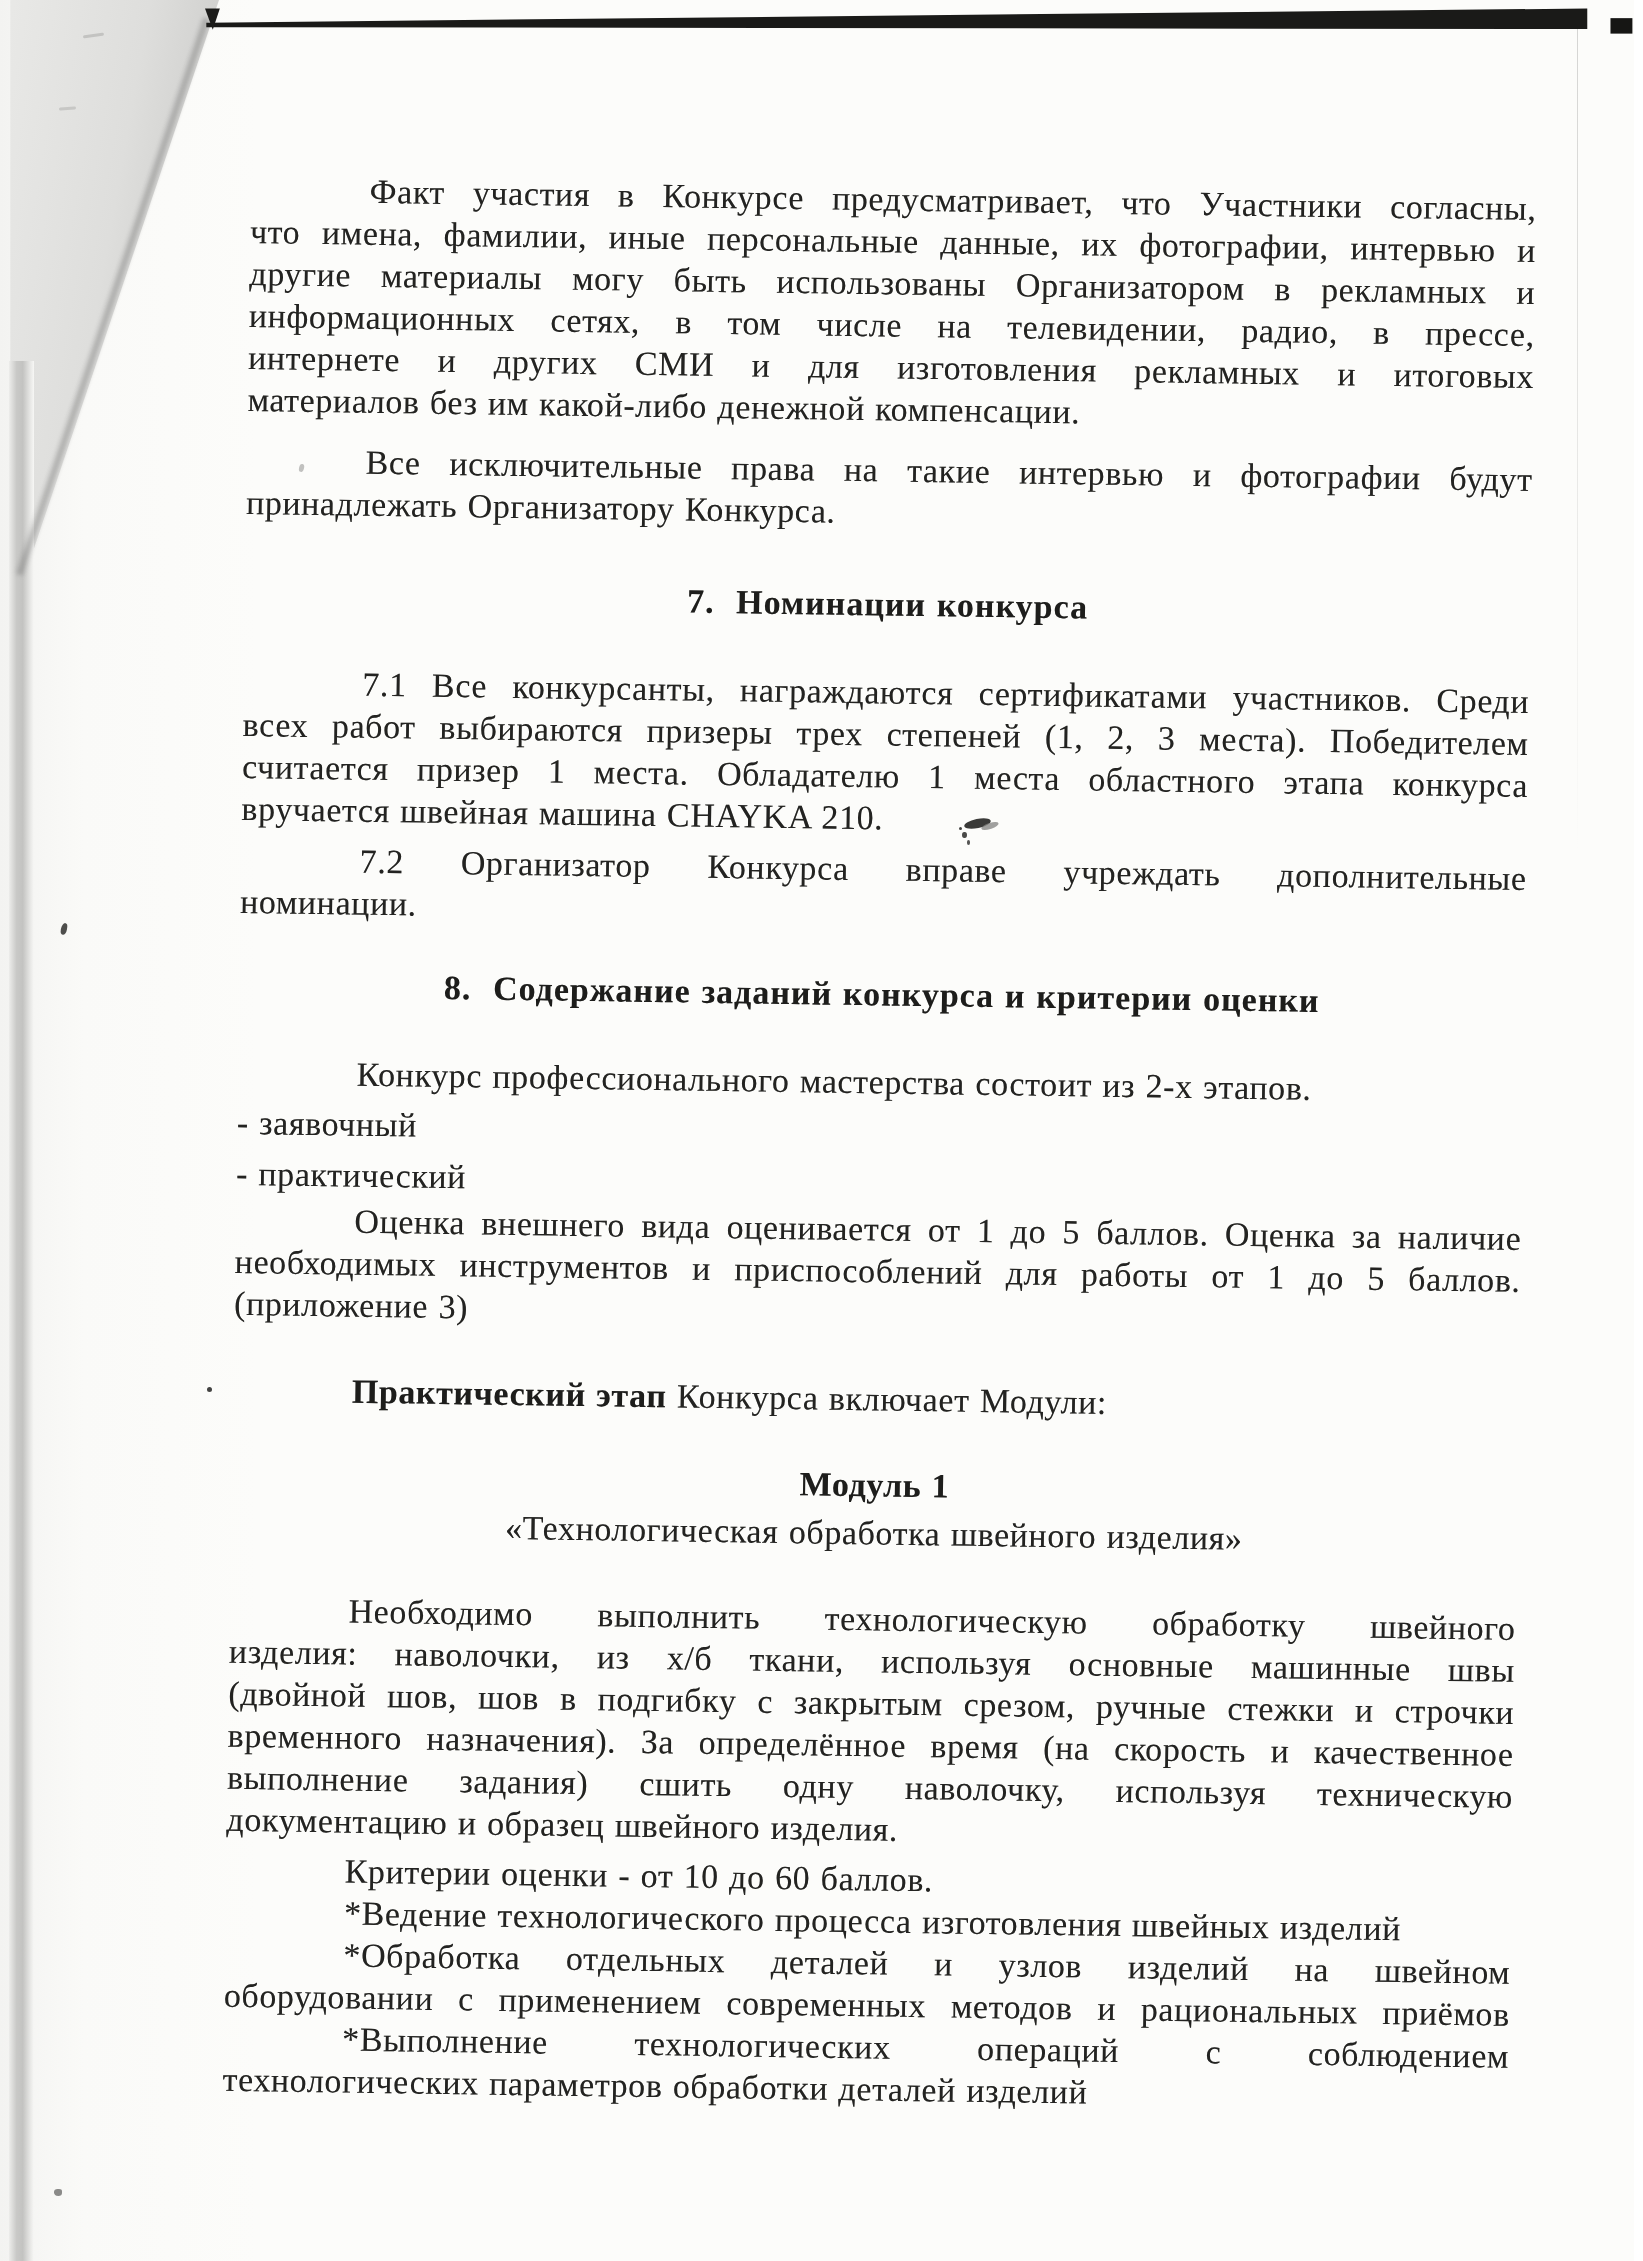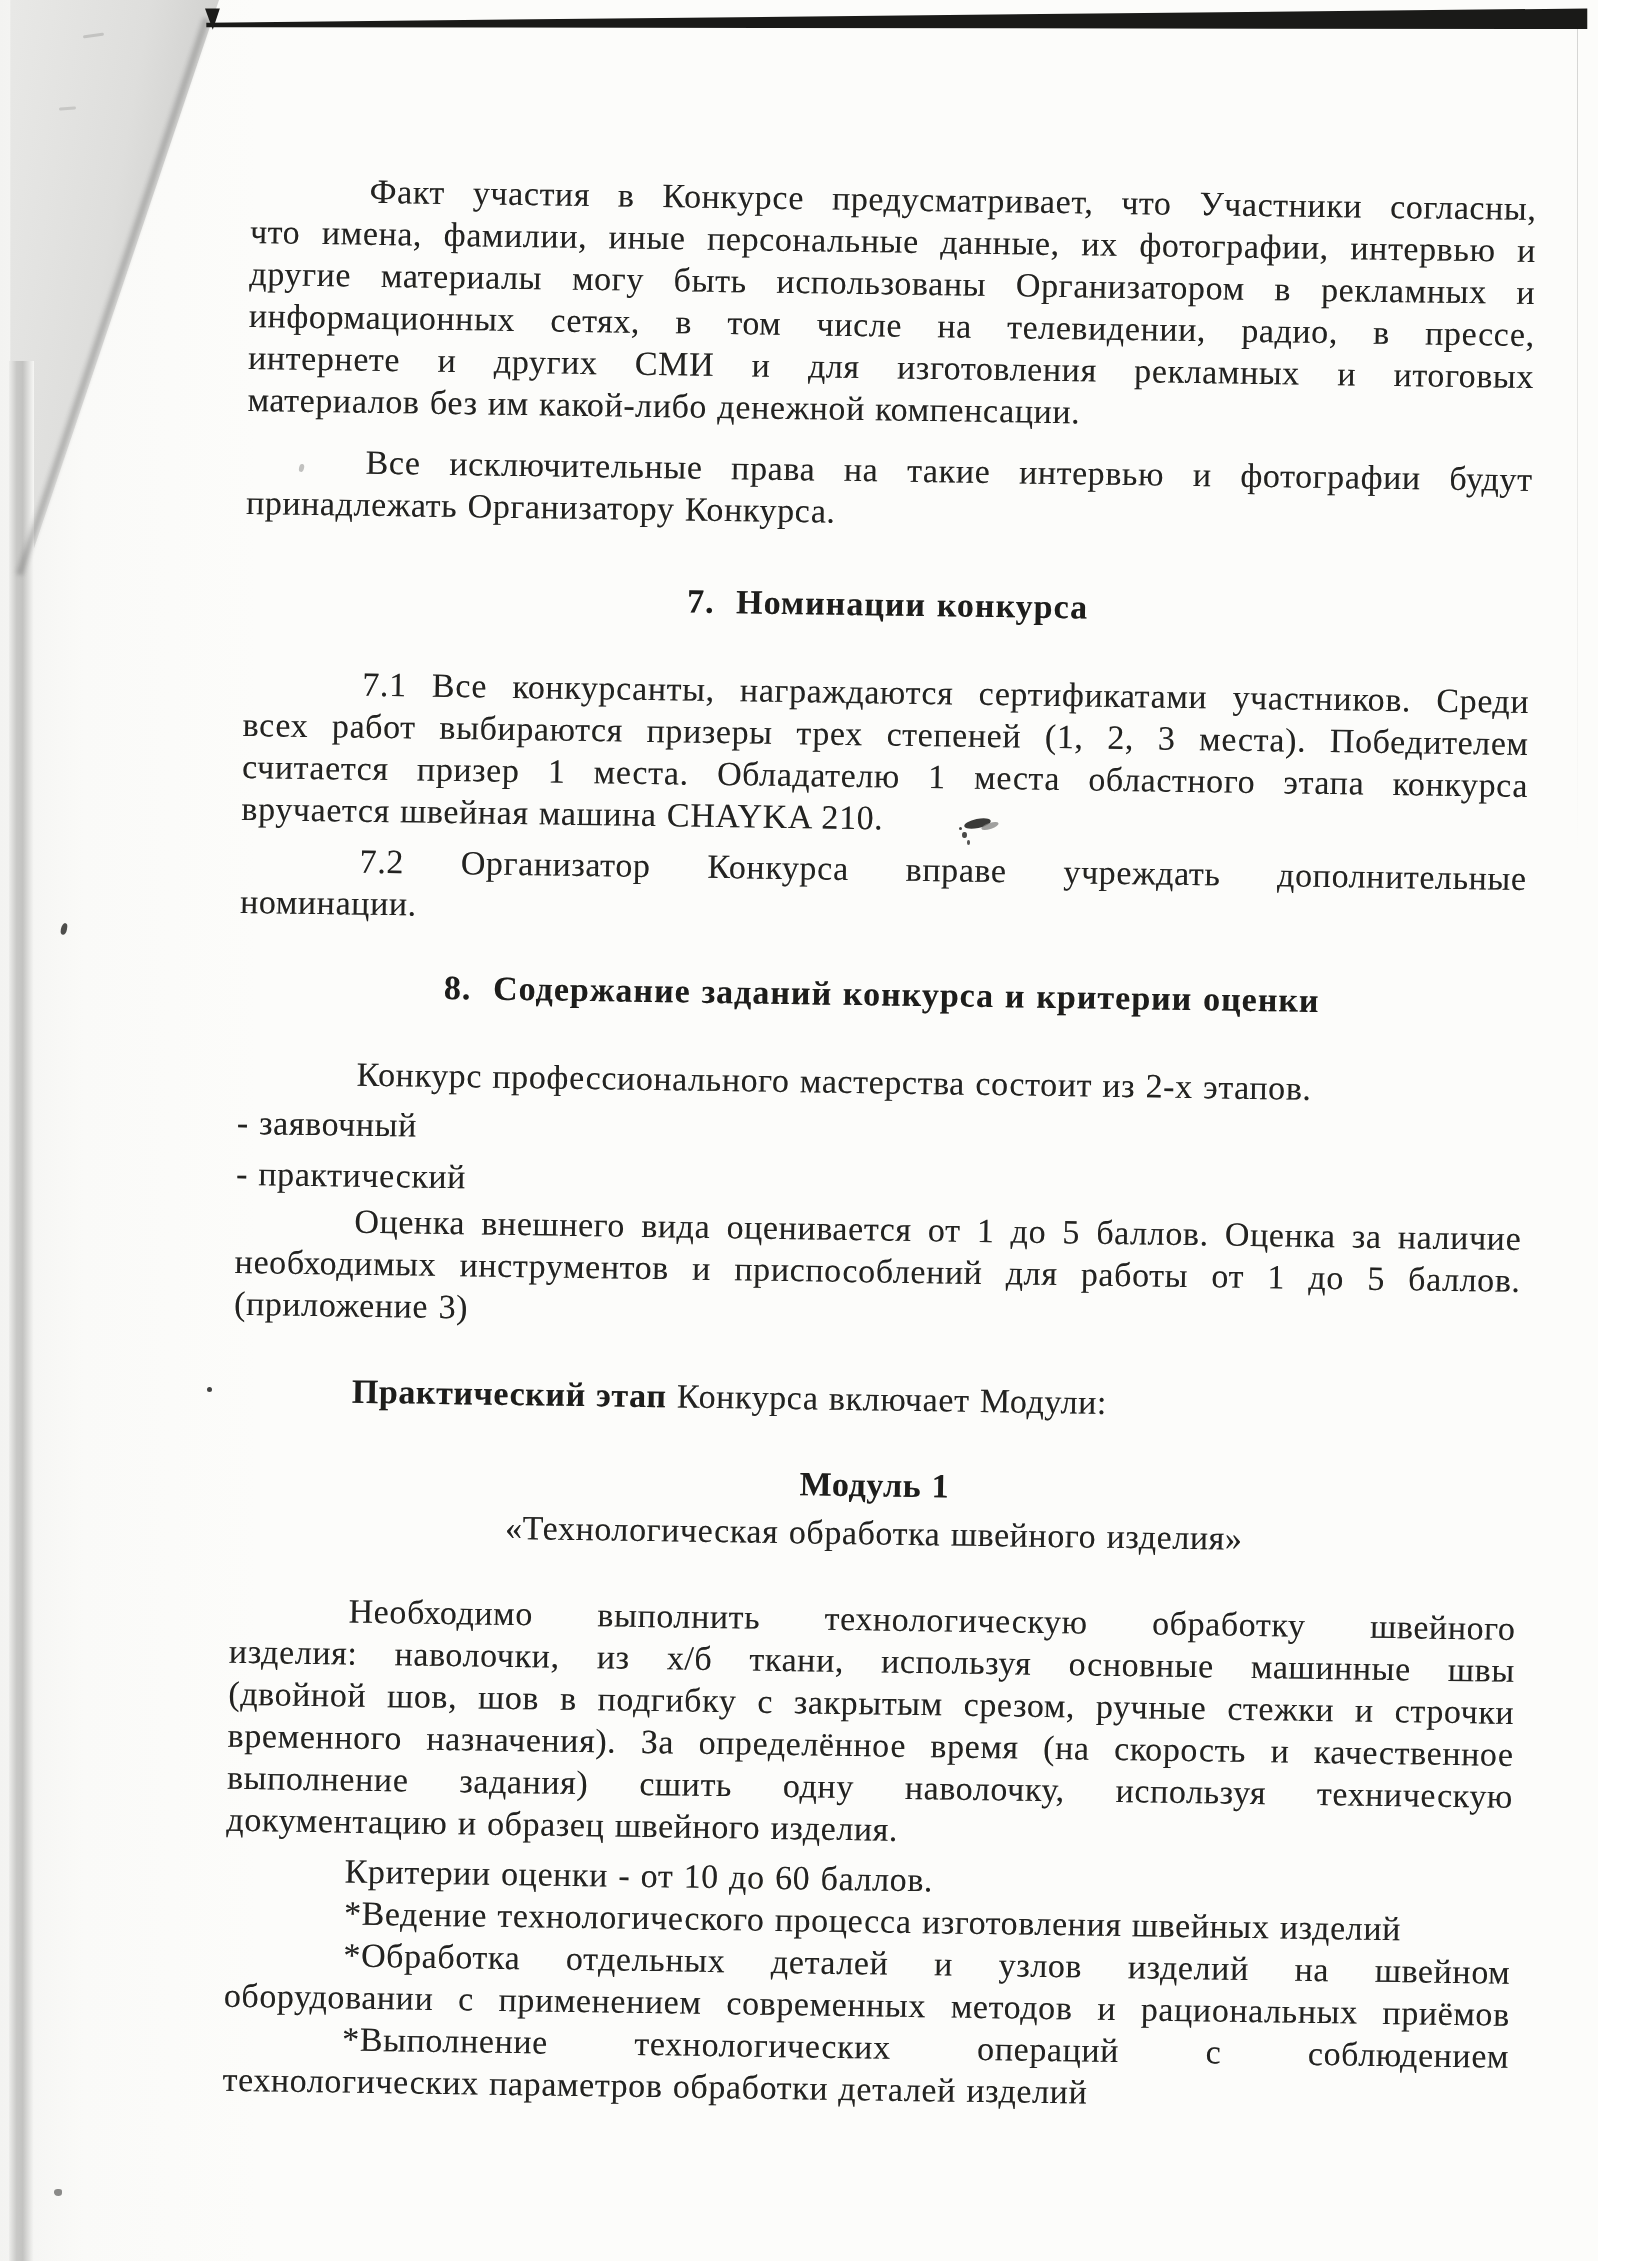--- a/index.html
+++ b/index.html
@@ -1,20 +1,20 @@
 <!DOCTYPE html>
 <html style="font-size:10.3px"><head>
 <meta charset="utf-8">
 <style>
   html,body{margin:0;padding:0;}
   body{width:1644px;height:2261px;background:#ffffff;overflow:hidden;}
   .page{position:relative;width:1598px;height:2261px;
         background:linear-gradient(90deg,#f3f3f1 0px,#fafaf8 84px,#fcfcfa 258px,#fcfcfa 100%);
         overflow:hidden;
-        font-family:"Liberation Serif","DejaVu Serif",serif;}
+        font-family:"Liberation Serif","DejaVu Serif",serif;padding-left:36px;}
 
   
   .artifact{position:absolute;}
   .fold-corner{left:0;top:0;width:232px;height:580px;z-index:1;
         clip-path:polygon(10.3px 0px,219px 0px,27px 569px,10.3px 569px);
         background:linear-gradient(100deg,#e9e9e7 0%,#dededc 45%,#cfcfcd 70%,#b2b2b0 92%,#a6a6a4 100%);}
   .fold-shadow{left:108px;top:3.2px;width:10.3px;height:587px;z-index:2;
         transform:rotate(18.6deg);transform-origin:50% 50%;
         background:linear-gradient(90deg,rgba(140,140,138,0) 0%,rgba(120,120,118,.6) 50%,rgba(150,150,148,0) 100%);
         filter:blur(1.9px);}

